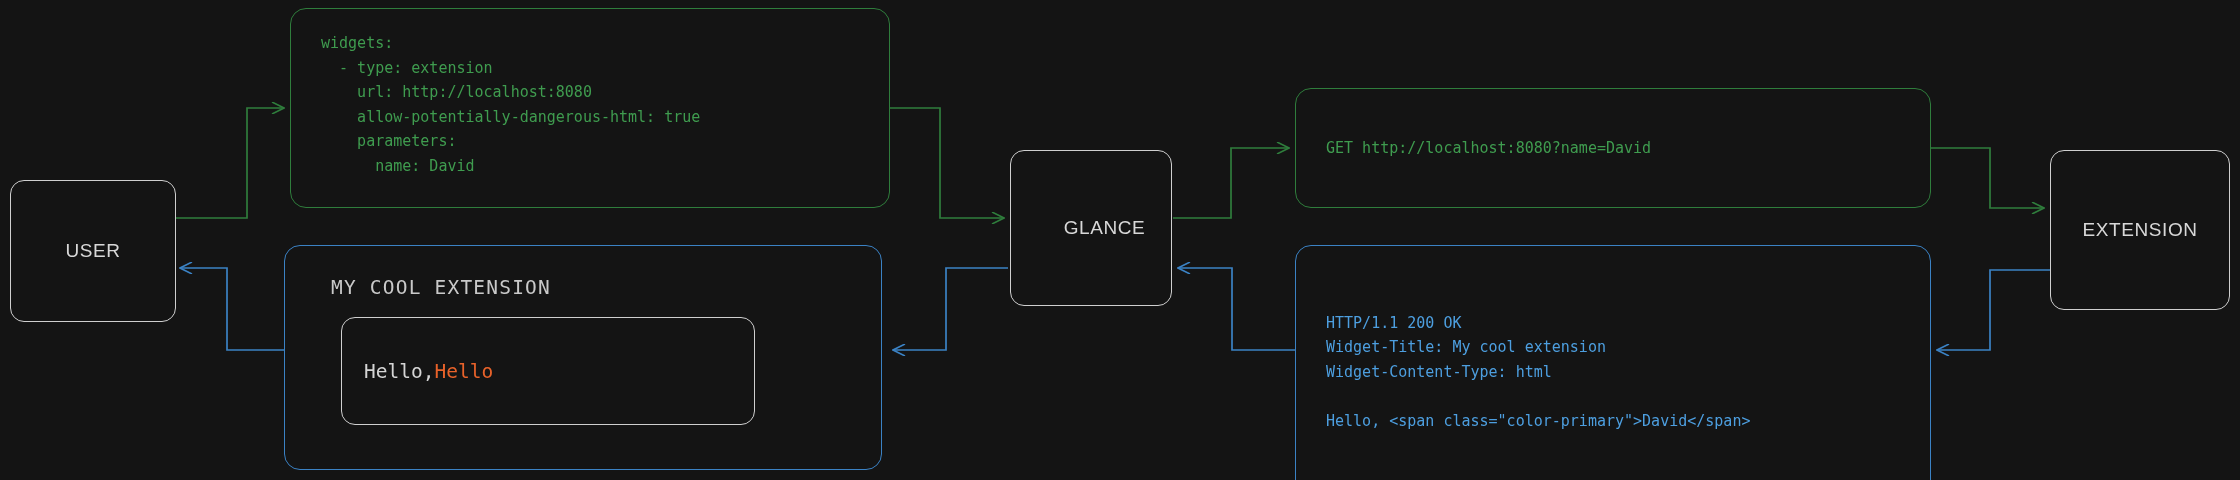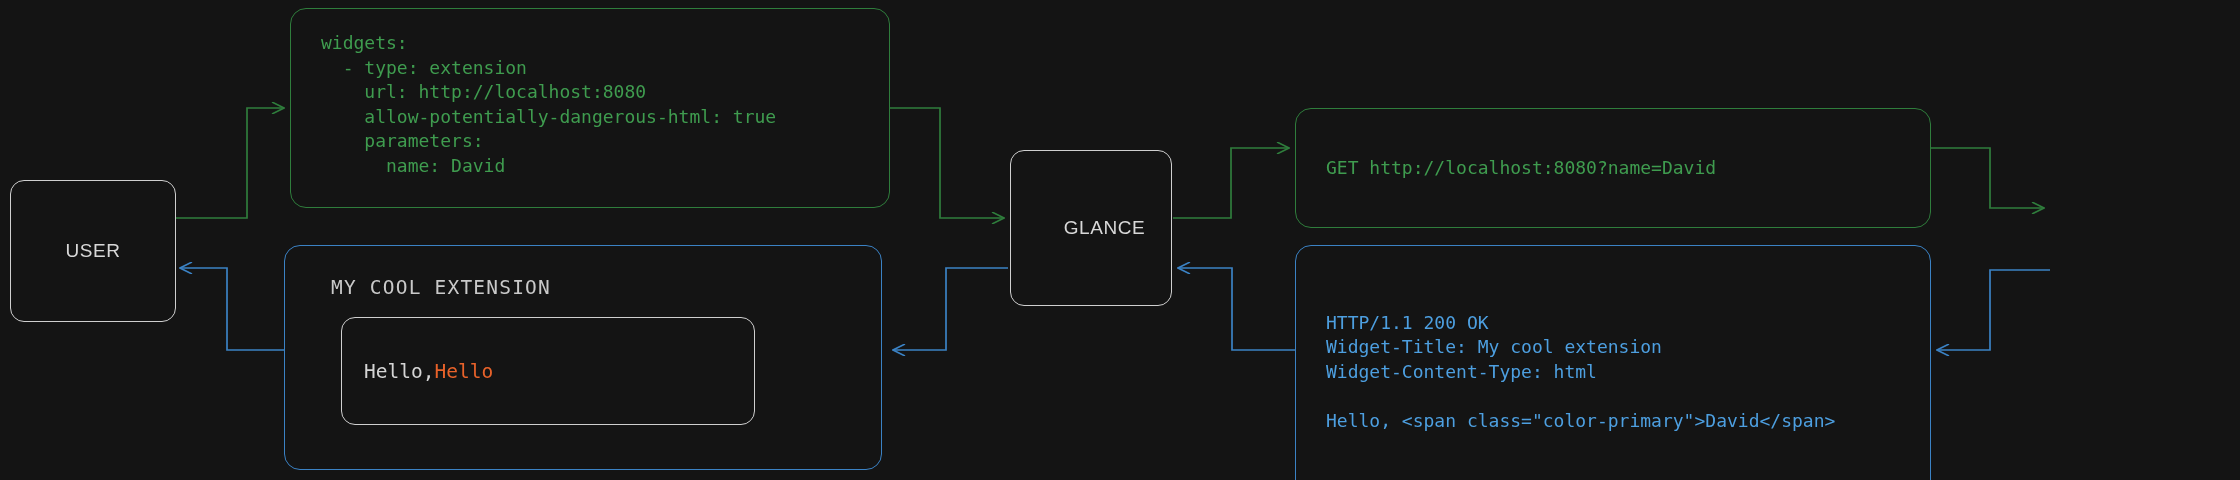--- a/index.html
+++ b/index.html
@@ -8,21 +8,21 @@
 
   svg.edges{position:absolute;left:0;top:0;width:2240px;height:480px;pointer-events:none;}
 
   .node{position:absolute;box-sizing:border-box;border:1.6px solid #cfcfcf;border-radius:14px;
         background:#141414;display:flex;align-items:center;justify-content:center;}
   .node .label{color:#d8d8d8;font-family:"Liberation Sans",sans-serif;font-size:19px;letter-spacing:.6px;}
 
   .msgbox{position:absolute;box-sizing:border-box;border-radius:16px;background:#141414;
           border:1.7px solid #2f7d3c;padding:22px 30px;}
   .msgbox.blue{border-color:#3b82c4;}
-  .code{white-space:pre;font-family:"DejaVu Sans Mono",monospace;font-size:18px;line-height:24.5px;color:#3f9c4f;}
+  .code{white-space:pre;font-family:"DejaVu Sans Mono",monospace;font-size:15px;line-height:24.5px;color:#3f9c4f;}
   .code.blue{color:#4d9fe0;}
 
   .widgetcard{position:absolute;box-sizing:border-box;border:1.7px solid #3b82c4;border-radius:16px;
               background:#141414;padding:26px 34px;}
   .widget-title{color:#c9c9c9;font-family:"DejaVu Sans Mono",monospace;font-size:19.5px;letter-spacing:1.2px;margin:4px 0 18px 12px;}
   .widget-body{box-sizing:border-box;border:1.6px solid #cfcfcf;border-radius:14px;
                height:108px;display:flex;align-items:center;padding:0 22px;margin-left:22px;width:414px;}
   .widget-text{color:#d5d5d5;font-family:"DejaVu Sans Mono",monospace;font-size:19.5px;}
   .accent{color:#e8622a;}
 </style>
@@ -75,31 +75,34 @@
   </svg>
 
   <div class="node" style="left:10px;top:180px;width:166px;height:142px;">
     <span class="label">USER</span>
   </div>
 
   <div class="node" style="left:1010px;top:150px;width:162px;height:156px;padding-left:27px;">
     <span class="label">GLANCE</span>
   </div>
 
+  <div class="node" style="left:2050px;top:150px;width:180px;height:160px;">
+    <span class="label">EXTENSION</span>
+  </div>
 
   <div class="msgbox" style="left:290px;top:8px;width:600px;height:200px;">
     <div class="code">widgets:
   - type: extension
     url: http://localhost:8080
     allow-potentially-dangerous-html: true
     parameters:
       name: David</div>
   </div>
 
-  <div class="msgbox" style="left:1295px;top:88px;width:636px;height:120px;display:flex;align-items:center;margin-top:20px;">
+  <div class="msgbox" style="left:1295px;top:88px;width:636px;height:120px;display:flex;align-items:center;">
     <div class="code">GET http://localhost:8080?name=David</div>
   </div>
 
   <div class="msgbox blue" style="left:1295px;top:245px;width:636px;height:254px;display:flex;align-items:center;">
     <div class="code blue">HTTP/1.1 200 OK
 Widget-Title: My cool extension
 Widget-Content-Type: html
 
 Hello, &lt;span class="color-primary"&gt;David&lt;/span&gt;</div>
   </div>

